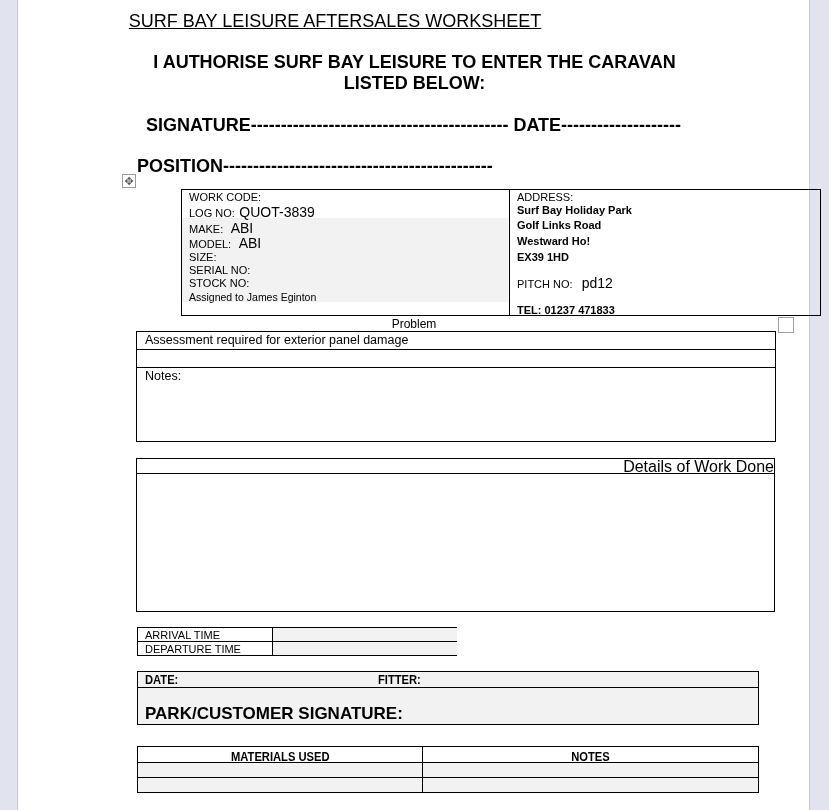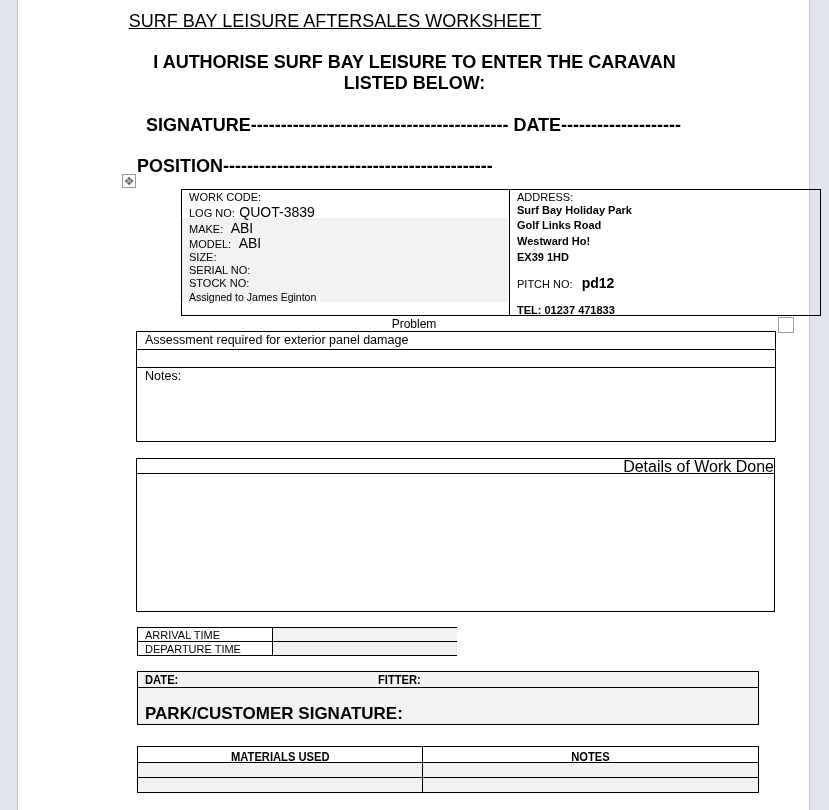--- a/index.html
+++ b/index.html
@@ -142,21 +142,21 @@
     <div class="row" style="top:101px; font-size:10.5px;">Assigned to James Eginton</div>
   </div>
   <div class="right">
     <div class="addr" style="top:1px; font-weight:normal;">ADDRESS:</div>
     <div class="addr" style="top:14px;">Surf Bay Holiday Park</div>
     <div class="addr" style="top:29px;">Golf Links Road</div>
     <div class="addr" style="top:45px;">Westward Ho!</div>
     <div class="addr" style="top:61px;">EX39 1HD</div>
     <div class="addr" style="top:85px; font-weight:normal;">
       <span>PITCH NO:</span>
-      <span style="font-size:14px; margin-left:6px;font-weight:bold;">pd12</span>
+      <span style="font-size:14px; margin-left:6px;">pd12</span>
     </div>
     <div class="addr" style="top:114px;">TEL: 01237 471833</div>
   </div>
 </div>
 
 <div class="abs resize-handle"></div>
 
 <div class="abs problem-head">Problem</div>
 <div class="abs problem">
   <div class="line1">

